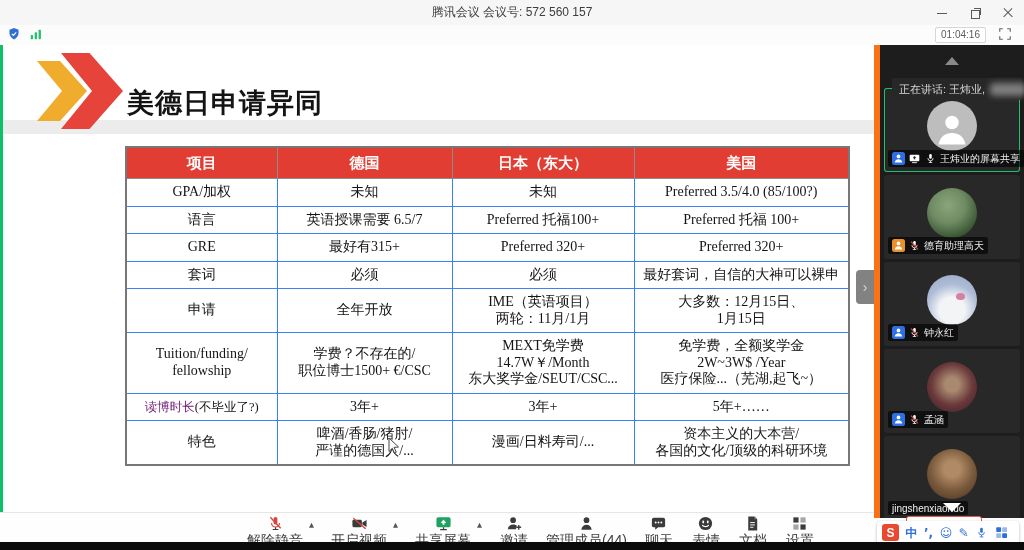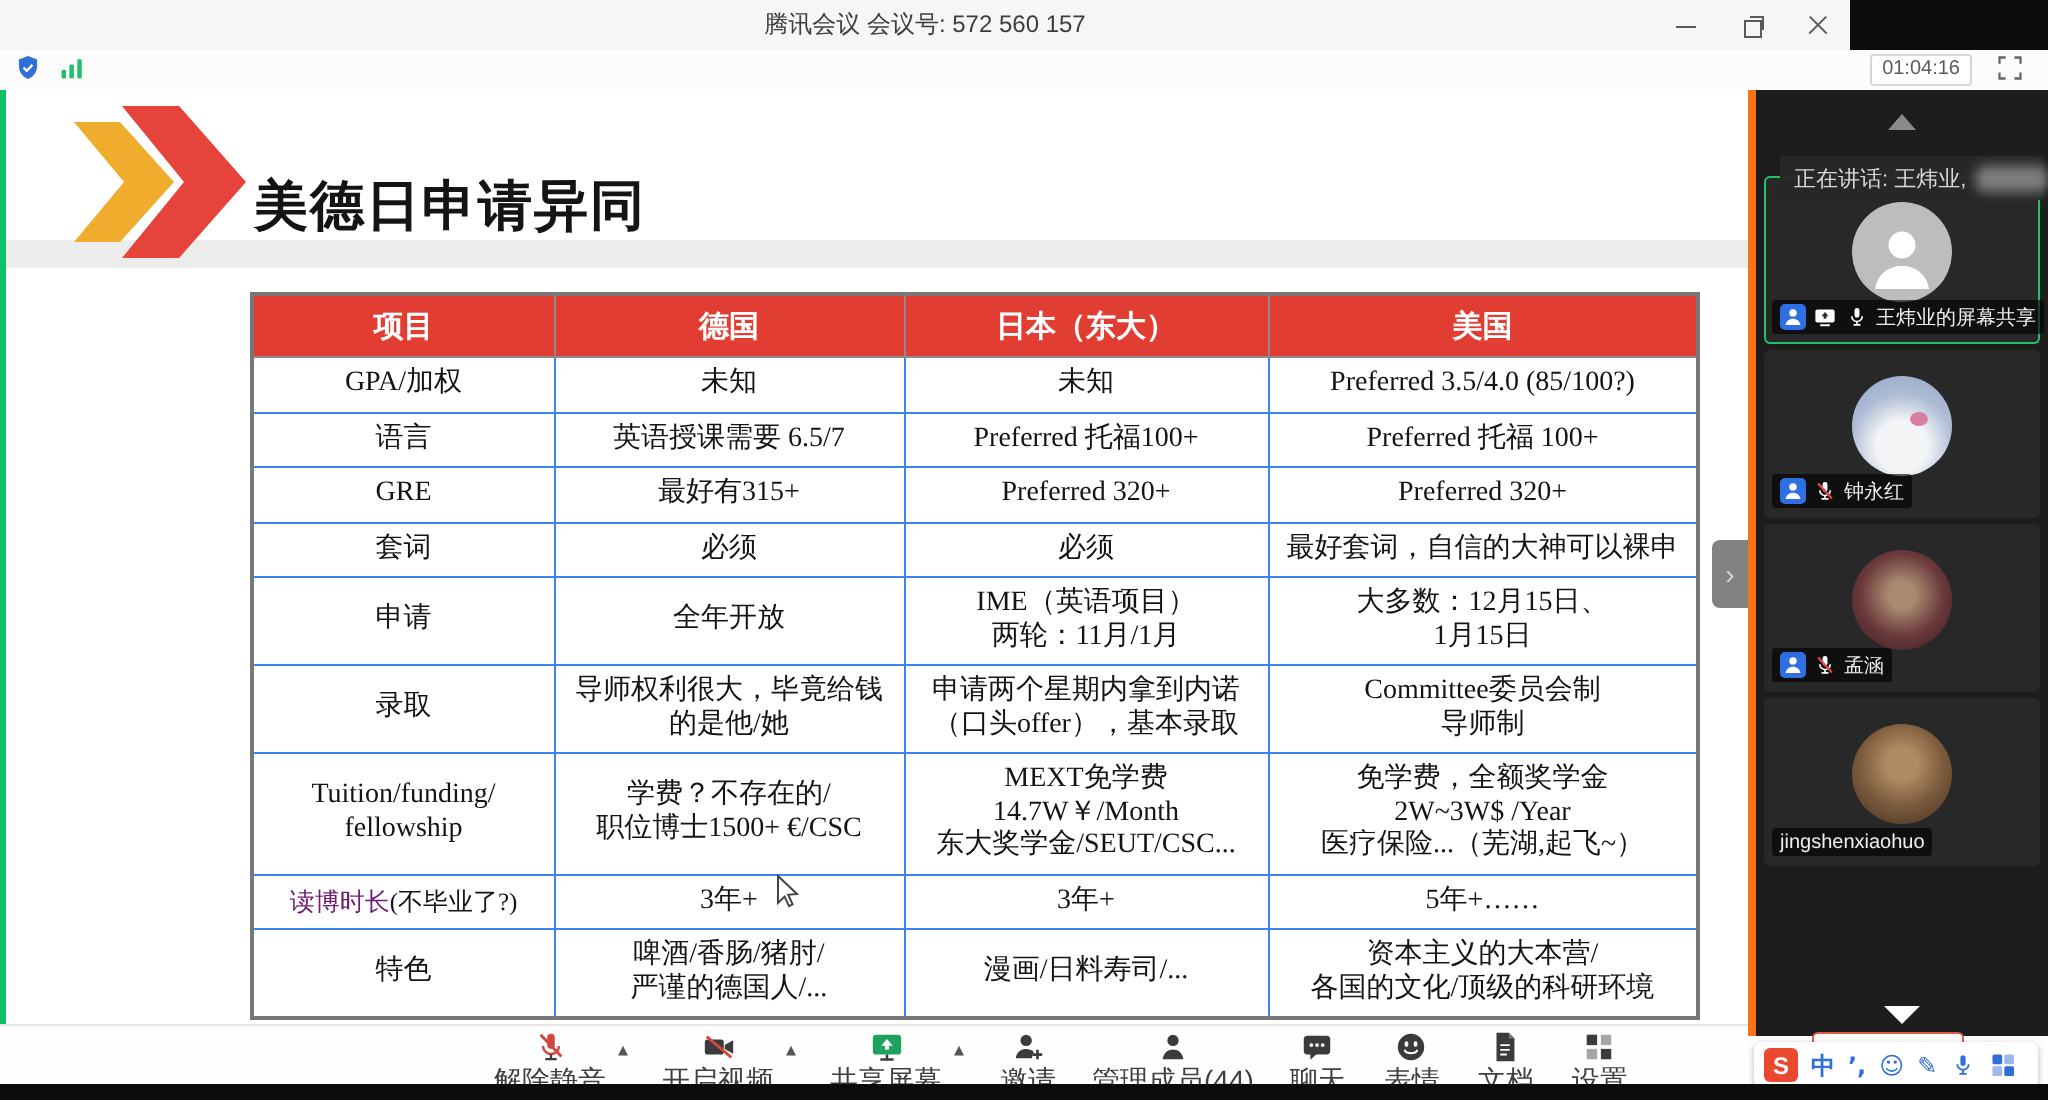--- a/index.html
+++ b/index.html
@@ -1,20 +1,20 @@
 <!DOCTYPE html>
 <html><head>
 <meta charset="utf-8">
 <style>
   html,body{margin:0;padding:0;}
   body{width:1024px;height:550px;position:relative;overflow:hidden;background:#0b0b0b;
        font-family:"Liberation Sans","DejaVu Sans",sans-serif;-webkit-font-smoothing:antialiased;}
 
   
-  .titlebar{position:absolute;top:0;left:0;width:925px;height:25px;background:#f6f6f6;z-index:8;}
+  .titlebar{position:absolute;top:0;left:0;width:1024px;height:25px;background:#f6f6f6;z-index:8;}
   .titlebar .ttext{position:absolute;left:0;right:0;top:0;height:25px;line-height:25px;text-align:center;
                    font-size:12px;color:#3d3d3d;}
   .winctl{position:absolute;right:10px;top:0;height:25px;display:flex;align-items:center;gap:21px;}
   .ctl{width:12px;height:12px;position:relative;cursor:default;}
   .ctl-min::after{content:"";position:absolute;left:1px;top:6px;width:10px;height:1.5px;background:#5a5a5a;}
   .ctl-max::after{content:"";position:absolute;left:2px;top:3px;width:7px;height:7px;border:1.2px solid #5a5a5a;}
   .ctl-max::before{content:"";position:absolute;left:5px;top:1px;width:6px;height:6px;border:1.2px solid #5a5a5a;border-left:none;border-bottom:none;}
   .ctl-close::before,.ctl-close::after{content:"";position:absolute;left:0;top:5.5px;width:12px;height:1.4px;background:#5a5a5a;}
   .ctl-close::before{transform:rotate(45deg);} .ctl-close::after{transform:rotate(-45deg);}
 
@@ -47,21 +47,21 @@
   table.cmp{border:2px solid #777;}
   td.rowlabel{font-size:14.5px;}
   td.rowlabel.small{font-size:12.5px;}
   .red{color:#701a75;}
 
   
   .cursor{position:absolute;left:385px;top:392px;width:12px;height:18px;z-index:3;}
 
   
   .sidebar{position:absolute;left:874px;top:45px;width:150px;height:473px;background:#1d1d1d;z-index:3;
-           border-left:4px solid #f97316;box-sizing:border-box;overflow:hidden;}
+           border-left:6px solid #f97316;box-sizing:border-box;overflow:hidden;}
   .scroll-up{position:absolute;top:12px;left:50%;transform:translateX(-50%);width:0;height:0;
              border-left:7px solid transparent;border-right:7px solid transparent;border-bottom:8px solid #8a8a8a;}
   .scroll-down{position:absolute;bottom:6px;left:50%;transform:translateX(-50%);width:0;height:0;
              border-left:9px solid transparent;border-right:9px solid transparent;border-top:9px solid #fdfdfd;z-index:6;}
   .plist{position:absolute;top:43px;left:4px;right:4px;display:flex;flex-direction:column;gap:3px;}
   .tile{height:84px;background:#282828;border-radius:3px;position:relative;flex:0 0 84px;}
   .tile.speaking{box-shadow:inset 0 0 0 1px #23c06c;}
   .avatar{position:absolute;left:50%;top:13px;transform:translateX(-50%);width:50px;height:50px;border-radius:50%;
           overflow:hidden;display:flex;align-items:center;justify-content:center;}
   .avatar.silhouette{background:#bdbdbd;}
@@ -186,29 +186,20 @@
         </tr>
         <tr>
           <td class="rowlabel"><span class="">申请</span></td>
           <td class="">全年开放</td>
           <td class="">IME（英语项目）
 两轮：11月/1月</td>
           <td class="">大多数：12月15日、
 1月15日</td>
         </tr>
         <tr>
-          <td class="rowlabel"><span class="">录取</span></td>
-          <td class="">导师权利很大，毕竟给钱
-的是他/她</td>
-          <td class="">申请两个星期内拿到内诺
-（口头offer），基本录取</td>
-          <td class="">Committee委员会制
-导师制</td>
-        </tr>
-        <tr>
           <td class="rowlabel"><span class="">Tuition/funding/
 fellowship</span></td>
           <td class="">学费？不存在的/
 职位博士1500+ €/CSC</td>
           <td class="">MEXT免学费
 14.7W￥/Month
 东大奖学金/SEUT/CSC...</td>
           <td class="">免学费，全额奖学金
 2W~3W$ /Year
 医疗保险...（芜湖,起飞~）</td>
@@ -272,20 +263,40 @@
             <svg viewBox="0 0 16 16">
               <rect x="6.2" y="1.5" width="3.6" height="7" rx="1.8" fill="#fff"></rect>
               <path d="M4.2 7.5a3.8 3.8 0 0 0 7.6 0" stroke="#fff" fill="none" stroke-width="1.2"></path>
               <path d="M8 11.5v2.2M5.5 13.7h5" stroke="#fff" stroke-width="1.2"></path>
             </svg>
           </span>
           <span class="pname">王炜业的屏幕共享</span>
         </div>
       </div>
       <div class="tile">
+        <div class="avatar photo-green"></div>
+        <div class="nameplate">
+          <span class="pbadge b-orange">
+            <svg viewBox="0 0 16 16">
+              <circle cx="8" cy="5" r="2.7" fill="#fff"></circle>
+              <path d="M2.6 13.8c.5-3.1 2.8-4.6 5.4-4.6s4.9 1.5 5.4 4.6z" fill="#fff"></path>
+            </svg>
+          </span>
+          <span class="pbadge b-plain">
+            <svg viewBox="0 0 16 16">
+              <rect x="6.2" y="1.5" width="3.6" height="7" rx="1.8" fill="#fff"></rect>
+              <path d="M4.2 7.5a3.8 3.8 0 0 0 7.6 0" stroke="#fff" fill="none" stroke-width="1.2"></path>
+              <path d="M8 11.5v2.2M5.5 13.7h5" stroke="#fff" stroke-width="1.2"></path>
+              <line x1="3" y1="2.5" x2="13" y2="13.5" stroke="#e0493f" stroke-width="1.6"></line>
+            </svg>
+          </span>
+          <span class="pname">德育助理高天</span>
+        </div>
+      </div>
+      <div class="tile">
         <div class="avatar photo-blue"></div>
         <div class="nameplate">
           <span class="pbadge b-blue">
             <svg viewBox="0 0 16 16">
               <circle cx="8" cy="5" r="2.7" fill="#fff"></circle>
               <path d="M2.6 13.8c.5-3.1 2.8-4.6 5.4-4.6s4.9 1.5 5.4 4.6z" fill="#fff"></path>
             </svg>
           </span>
           <span class="pbadge b-plain">
             <svg viewBox="0 0 16 16">

